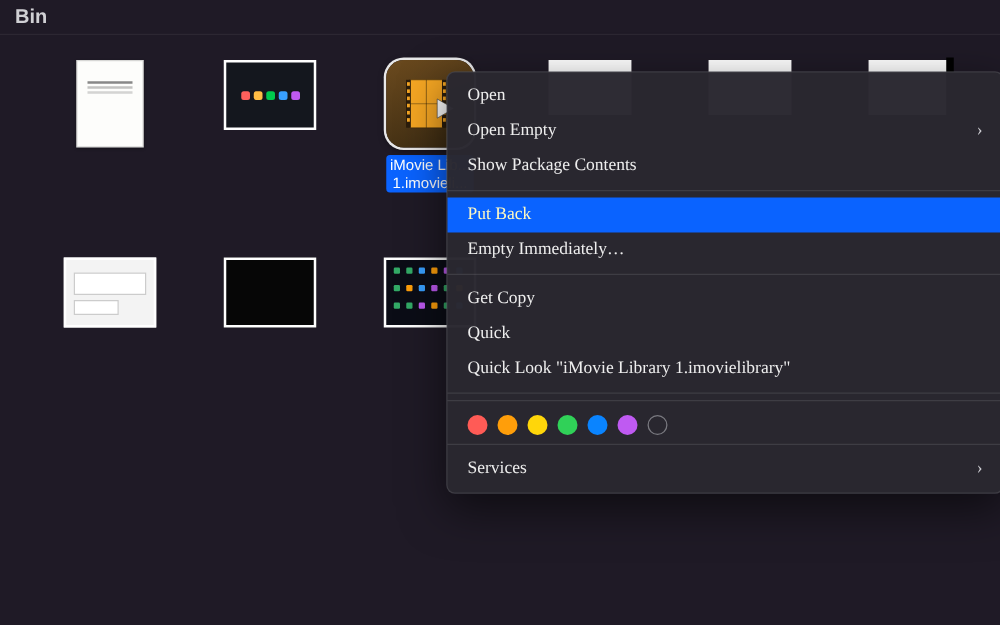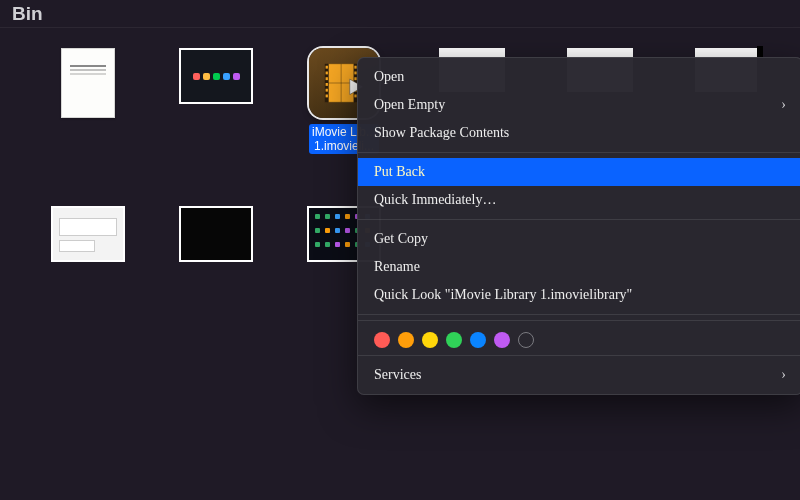--- a/index.html
+++ b/index.html
@@ -10,21 +10,21 @@
     color: #e8e8ea;
     font-size: 13px;
     -webkit-font-smoothing: antialiased;
     position: relative;
   }
   .titlebar {
     height: 28px;
     display: flex;
     align-items: center;
     padding: 0 12px;
-    font-size: 19px;
+    font-size: 16px;
     font-weight: 600;
     color: #d0d0d4;
     border-bottom: 1px solid rgba(255,255,255,0.06);
   }
   .canvas {
     position: relative;
     width: 100%;
     height: calc(100% - 28px);
     padding: 14px 28px;
   }
@@ -282,28 +282,28 @@
     <span class="chev">›</span>
   </div>
   <div class="mi">
     <span>Show Package Contents</span>
   </div>
   <div class="sep"></div>
   <div class="mi hovered">
     <span>Put Back</span>
   </div>
   <div class="mi">
-    <span>Quick Immediately…</span>
+    <span>Empty Immediately…</span>
   </div>
   <div class="sep"></div>
   <div class="mi">
     <span>Get Copy</span>
   </div>
   <div class="mi">
-    <span>Rename</span>
+    <span>Quick</span>
   </div>
   <div class="mi">
     <span>Quick Look "iMovie Library 1.imovielibrary"</span>
   </div>
   <div class="sep"></div>
   <div class="sep"></div>
   <div class="tag-row">
     <div class="tag-dot" style="background: rgb(255, 91, 86);"></div>
     <div class="tag-dot" style="background: rgb(255, 158, 10);"></div>
     <div class="tag-dot" style="background: rgb(255, 214, 10);"></div>

